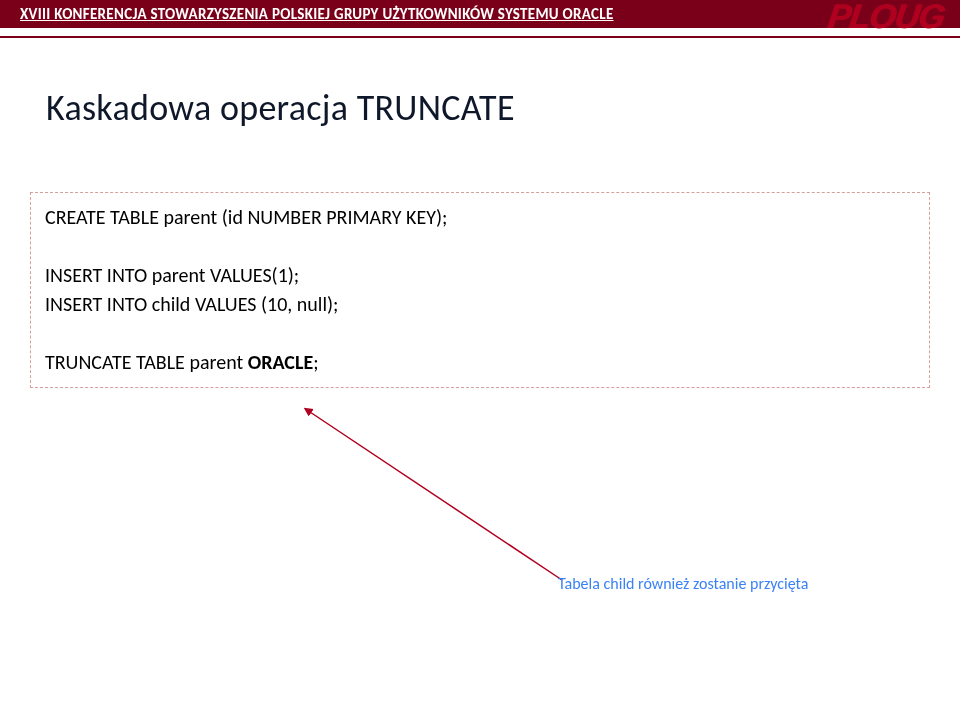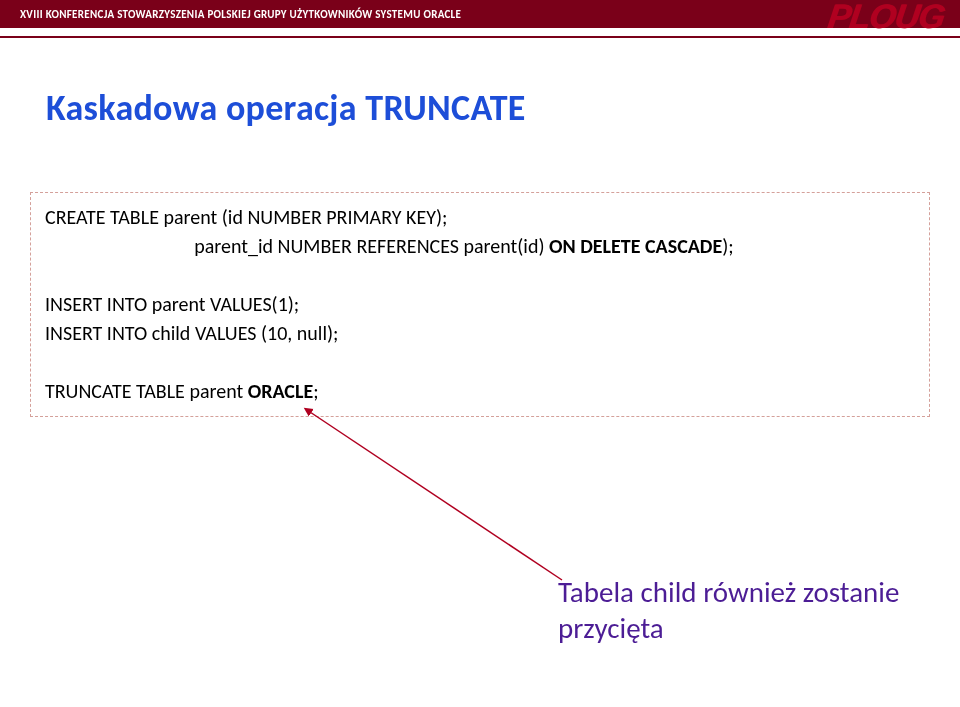--- a/index.html
+++ b/index.html
@@ -22,23 +22,24 @@
     width: 100%;
     position: absolute;
     top: 0;
     left: 0;
     display: flex;
     align-items: center;
     padding-left: 20px;
   }
   .header-text {
     color: #fff;
-    font-size: 11px;
+    font-size: 15px;
     font-weight: bold;
     letter-spacing: 0.3px;
+    text-decoration: underline;
   }
   .header-line {
     position: absolute;
     top: 36px;
     left: 0;
     width: 100%;
     height: 2px;
     background: #7a0019;
   }
   .logo {
@@ -52,42 +53,42 @@
   .logo-text {
     font-size: 34px;
     font-weight: 900;
     font-style: italic;
     color: #b00020;
     letter-spacing: -1px;
     text-shadow: 1px 0 0 #b00020;
     transform: skewX(-8deg);
   }
   .slide-title {
-    color: #1d4ed8;
+    color: #0f172a;
     font-size: 36px;
-    font-weight: bold;
+    font-weight: normal;
     margin: 38px 0 0 46px;
     letter-spacing: 0.3px;
   }
   .code-box {
     margin: 62px 30px 0 30px;
     border: 1px dashed #d4a09a;
     padding: 10px 14px 10px 14px;
     font-size: 20px;
     line-height: 1.45;
     color: #000;
   }
   .code-box span { white-space: pre; }
   .bold { font-weight: bold; }
   .annotation {
     position: absolute;
     left: 558px;
     top: 574px;
-    font-size: 29px;
-    color: #4c1d95;
+    font-size: 16px;
+    color: #3b82f6;
   }
   .arrow-svg {
     position: absolute;
     left: 300px;
     top: 400px;
     width: 300px;
     height: 220px;
     pointer-events: none;
   }
 </style>
@@ -101,21 +102,20 @@
   <div class="header-line"></div>
   <div class="logo">
     <span class="logo-text">PLOUG</span>
   </div>
 </div>
 
 <h1 class="slide-title">Kaskadowa operacja TRUNCATE</h1>
 
 <div class="code-box">
   <div><span>CREATE TABLE parent (id NUMBER PRIMARY KEY);</span></div>
-  <div><span>                                 parent_id NUMBER REFERENCES parent(id) </span><span class="bold">ON DELETE CASCADE</span><span>);</span></div>
   <div><span> </span></div>
   <div><span>INSERT INTO parent VALUES(1);</span></div>
   <div><span>INSERT INTO child VALUES (10, null);</span></div>
   <div><span> </span></div>
   <div><span>TRUNCATE TABLE parent </span><span class="bold">ORACLE</span><span>;</span></div>
 </div>
 
 <svg class="arrow-svg">
   <defs>
     <marker id="arrowhead" markerWidth="8" markerHeight="8" refX="1" refY="3" orient="auto">

